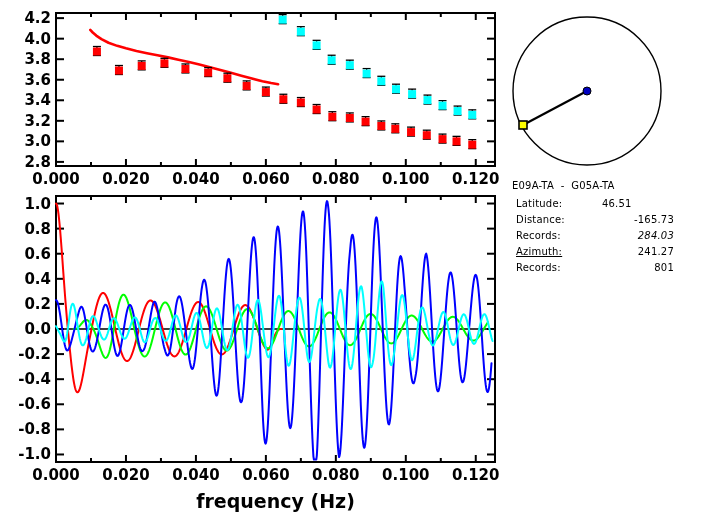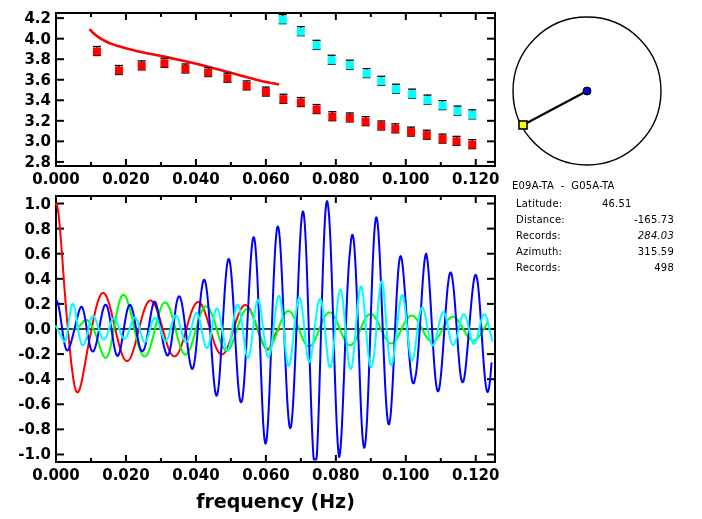--- a/index.html
+++ b/index.html
@@ -306,17 +306,17 @@
       <line x1="85" y1="91" x2="21" y2="125" stroke="#000000" stroke-width="2.2"></line>
       <circle cx="85" cy="91" r="4" fill="#0000c0" stroke="#000" stroke-width="1"></circle>
       <rect x="17" y="121" width="8" height="8" fill="#ffff00" stroke="#000000" stroke-width="1.6"></rect>
     </svg>
 
   <div id="info-block" style="position:absolute;left:512px;top:180px;width:190px;height:110px;">
     <div class="info-text" style="left:0px;top:0px;">E09A-TA  -  G05A-TA</div>
   <div class="info-text" style="left: 4px; top: 18px; width: 182px; display: flex; justify-content: flex-start;"><span style="display: inline-block; min-width: 86px;">Latitude:</span><span style="display: inline-block; min-width: 72px; text-align: left;">46.51</span></div>
       <div class="info-text" style="left: 4px; top: 34px; width: 182px; display: flex; justify-content: flex-start;"><span style="display: inline-block; min-width: 86px;">Distance:</span><span style="display: inline-block; min-width: 72px; text-align: right;">-165.73</span></div>
       <div class="info-text" style="left: 4px; top: 50px; width: 182px; display: flex; justify-content: flex-start;"><span style="display: inline-block; min-width: 86px;">Records:</span><span style="display: inline-block; min-width: 72px; text-align: right; font-style: italic;">284.03</span></div>
-      <div class="info-text" style="left: 4px; top: 66px; width: 182px; display: flex; justify-content: flex-start;"><span style="display: inline-block; min-width: 86px;">Azimuth:</span><span style="display: inline-block; min-width: 72px; text-align: right;">315.59</span></div>
-      <div class="info-text" style="left: 4px; top: 82px; width: 182px; display: flex; justify-content: flex-start;"><span style="display: inline-block; min-width: 86px;">Records:</span><span style="display: inline-block; min-width: 72px; text-align: right;">498</span></div>
+      <div class="info-text" style="left: 4px; top: 66px; width: 182px; display: flex; justify-content: flex-start;"><span style="display: inline-block; min-width: 86px; text-decoration: underline;">Azimuth:</span><span style="display: inline-block; min-width: 72px; text-align: right;">241.27</span></div>
+      <div class="info-text" style="left: 4px; top: 82px; width: 182px; display: flex; justify-content: flex-start;"><span style="display: inline-block; min-width: 86px;">Records:</span><span style="display: inline-block; min-width: 72px; text-align: right;">801</span></div>
     </div>
 
 </div>
 
 </body></html>

